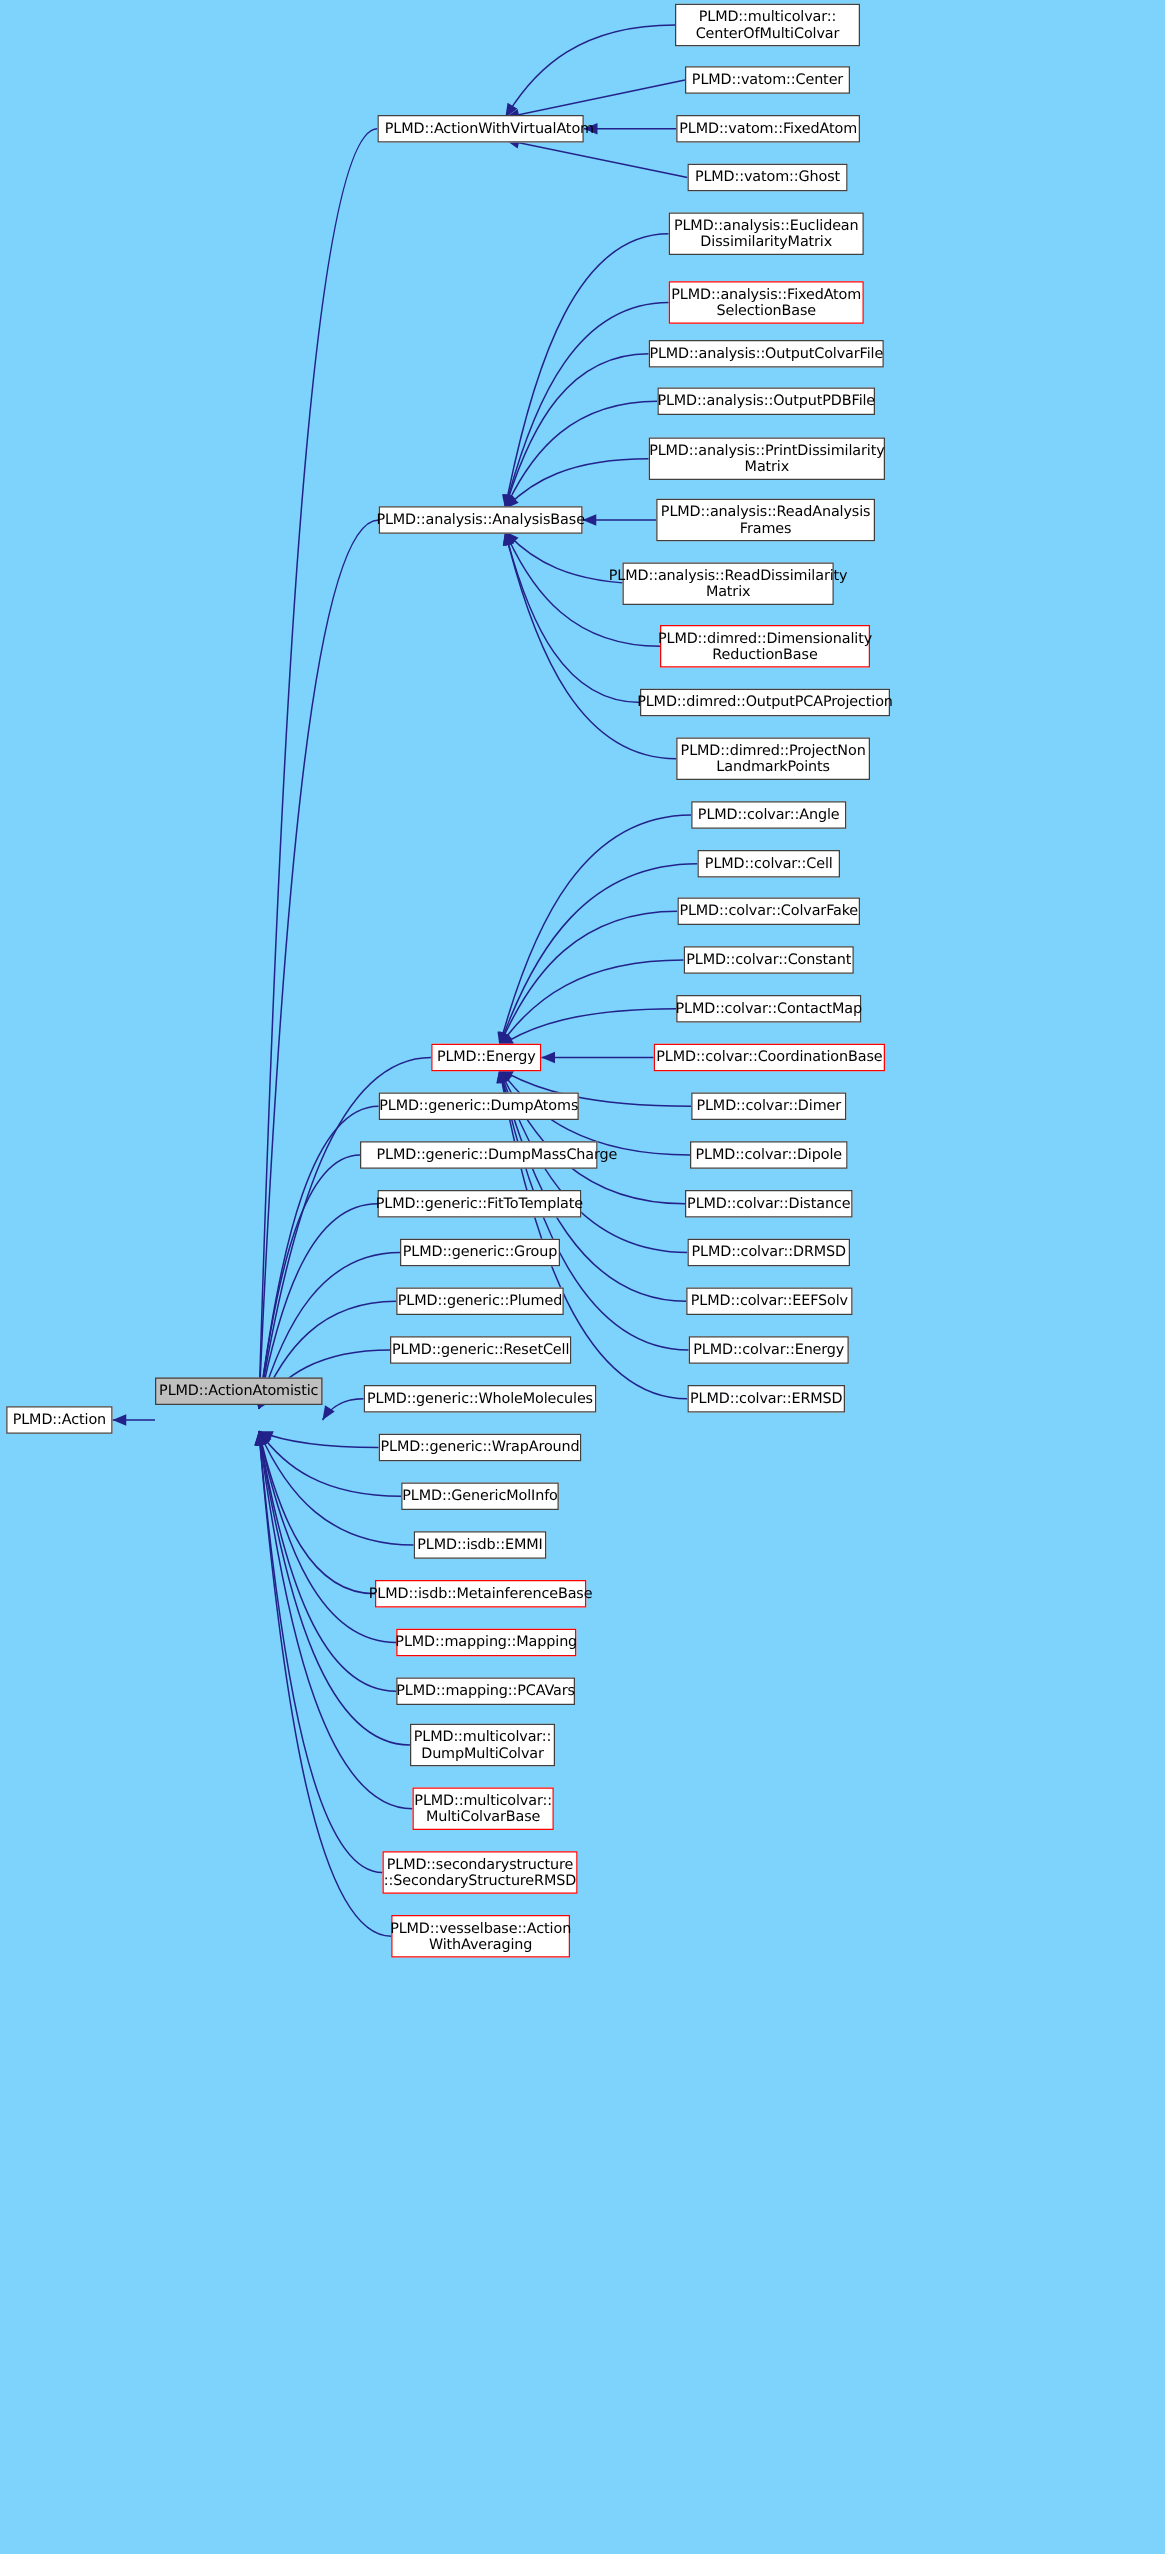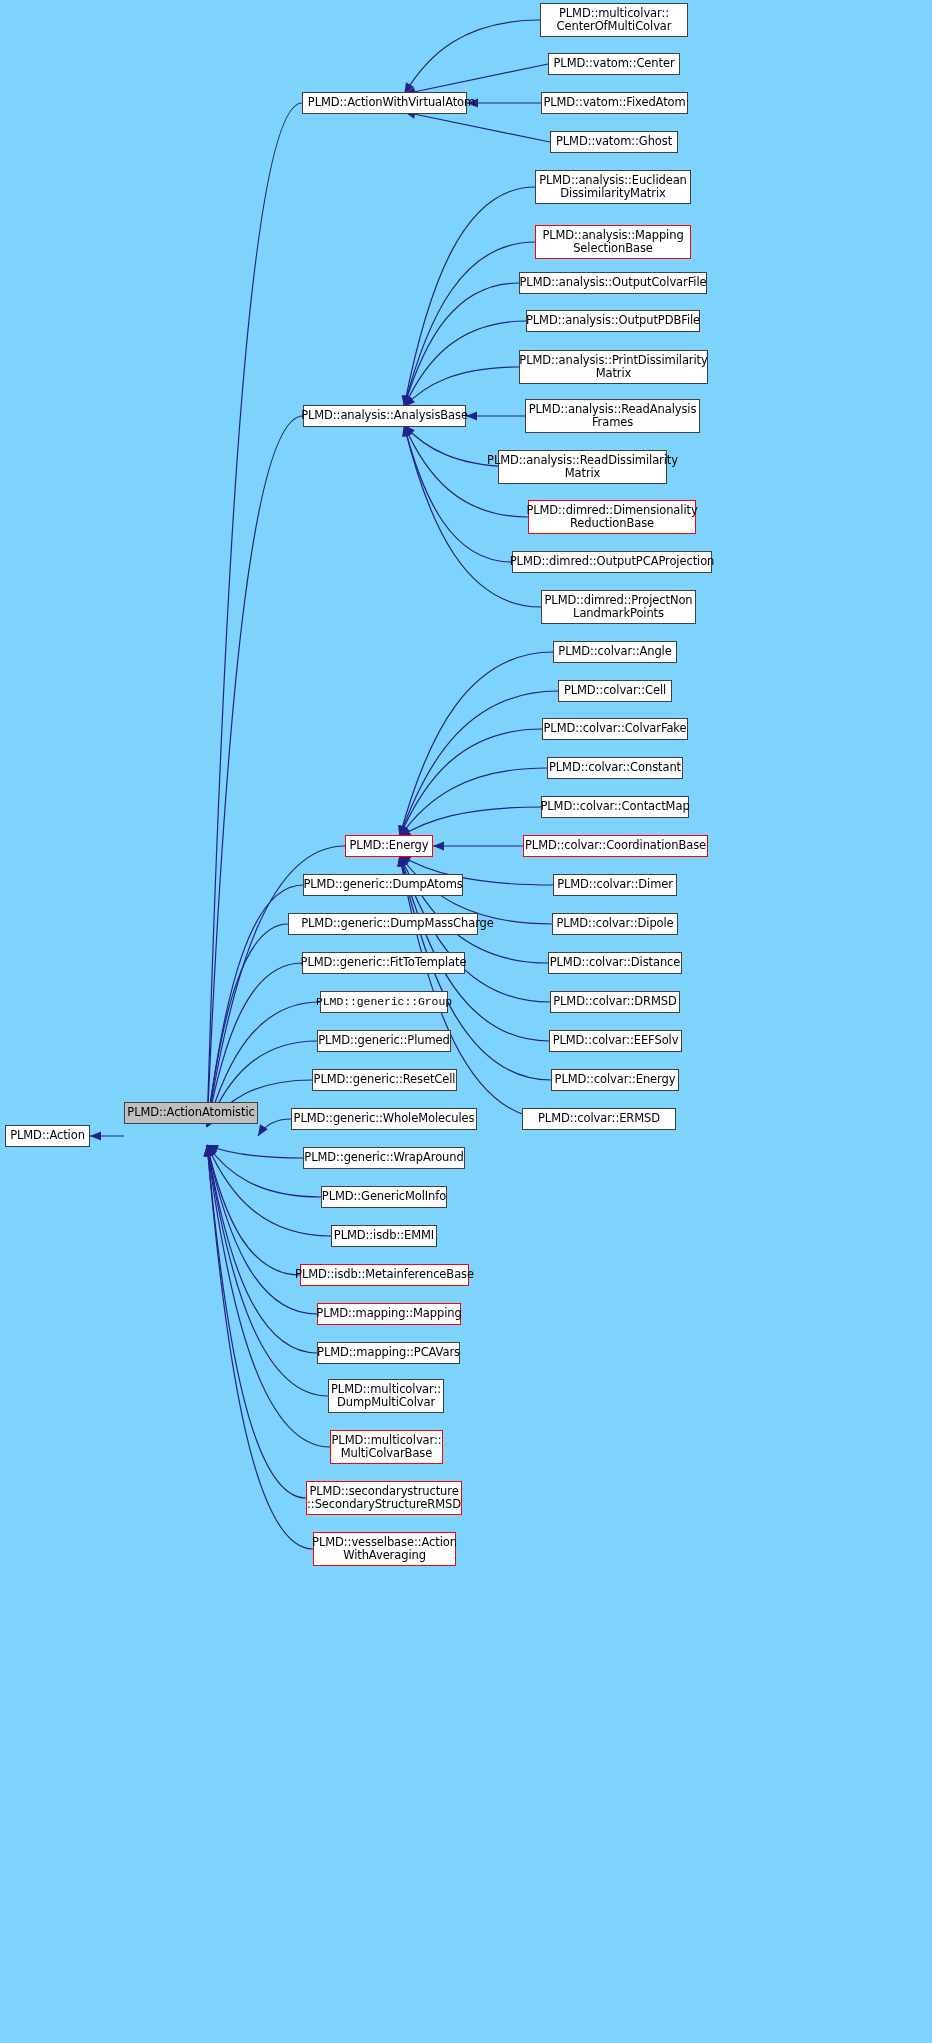--- a/index.html
+++ b/index.html
@@ -250,21 +250,21 @@
       </g>
     </svg>
 <div class="node plain" style="left: 540px; top: 3px; width: 148px; height: 34px;">PLMD::multicolvar::
 CenterOfMultiColvar</div>
     <div class="node plain" style="left: 548px; top: 53px; width: 132px; height: 22px;">PLMD::vatom::Center</div>
     <div class="node plain" style="left: 541px; top: 92px; width: 147px; height: 22px;">PLMD::vatom::FixedAtom</div>
     <div class="node plain" style="left: 550px; top: 131px; width: 128px; height: 22px;">PLMD::vatom::Ghost</div>
     <div class="node plain" style="left: 302px; top: 92px; width: 165px; height: 22px; padding-left: 17px;">PLMD::ActionWithVirtualAtom</div>
     <div class="node plain" style="left: 535px; top: 170px; width: 156px; height: 34px;">PLMD::analysis::Euclidean
 DissimilarityMatrix</div>
-    <div class="node red" style="left: 535px; top: 225px; width: 156px; height: 34px;">PLMD::analysis::Mapping
+    <div class="node red" style="left: 535px; top: 225px; width: 156px; height: 34px;">PLMD::analysis::FixedAtom
 SelectionBase</div>
     <div class="node plain" style="left: 519px; top: 272px; width: 188px; height: 22px;">PLMD::analysis::OutputColvarFile</div>
     <div class="node plain" style="left: 526px; top: 310px; width: 174px; height: 22px;">PLMD::analysis::OutputPDBFile</div>
     <div class="node plain" style="left: 519px; top: 350px; width: 189px; height: 34px;">PLMD::analysis::PrintDissimilarity
 Matrix</div>
     <div class="node plain" style="left: 525px; top: 399px; width: 175px; height: 34px;">PLMD::analysis::ReadAnalysis
 Frames</div>
     <div class="node plain" style="left: 498px; top: 450px; width: 169px; height: 34px;">PLMD::analysis::ReadDissimilarity
 Matrix</div>
     <div class="node red" style="left: 528px; top: 500px; width: 168px; height: 34px;">PLMD::dimred::Dimensionality
@@ -278,26 +278,26 @@
     <div class="node plain" style="left: 542px; top: 718px; width: 146px; height: 22px;">PLMD::colvar::ColvarFake</div>
     <div class="node plain" style="left: 547px; top: 757px; width: 136px; height: 22px;">PLMD::colvar::Constant</div>
     <div class="node plain" style="left: 541px; top: 796px; width: 148px; height: 22px;">PLMD::colvar::ContactMap</div>
     <div class="node red" style="left: 523px; top: 835px; width: 185px; height: 22px;">PLMD::colvar::CoordinationBase</div>
     <div class="node plain" style="left: 553px; top: 874px; width: 124px; height: 22px;">PLMD::colvar::Dimer</div>
     <div class="node plain" style="left: 552px; top: 913px; width: 126px; height: 22px;">PLMD::colvar::Dipole</div>
     <div class="node plain" style="left: 548px; top: 952px; width: 134px; height: 22px;">PLMD::colvar::Distance</div>
     <div class="node plain" style="left: 550px; top: 991px; width: 130px; height: 22px;">PLMD::colvar::DRMSD</div>
     <div class="node plain" style="left: 549px; top: 1030px; width: 133px; height: 22px;">PLMD::colvar::EEFSolv</div>
     <div class="node plain" style="left: 551px; top: 1069px; width: 128px; height: 22px;">PLMD::colvar::Energy</div>
-    <div class="node plain" style="left: 522px; top: 1108px; width: 154px; height: 22px;">PLMD::colvar::ERMSD</div>
+    <div class="node plain" style="left: 550px; top: 1108px; width: 126px; height: 22px;">PLMD::colvar::ERMSD</div>
     <div class="node red" style="left: 345px; top: 835px; width: 88px; height: 22px;">PLMD::Energy</div>
     <div class="node plain" style="left: 303px; top: 874px; width: 160px; height: 22px;">PLMD::generic::DumpAtoms</div>
     <div class="node plain" style="left: 288px; top: 913px; width: 190px; height: 22px; padding-left: 32px;">PLMD::generic::DumpMassCharge</div>
     <div class="node plain" style="left: 302px; top: 952px; width: 163px; height: 22px;">PLMD::generic::FitToTemplate</div>
-    <div class="node plain" style="left: 320px; top: 991px; width: 128px; height: 22px; font-family: Liberation Mono, monospace;">PLMD::generic::Group</div>
+    <div class="node plain" style="left: 320px; top: 991px; width: 128px; height: 22px;">PLMD::generic::Group</div>
     <div class="node plain" style="left: 317px; top: 1030px; width: 134px; height: 22px;">PLMD::generic::Plumed</div>
     <div class="node plain" style="left: 312px; top: 1069px; width: 145px; height: 22px;">PLMD::generic::ResetCell</div>
     <div class="node plain" style="left: 291px; top: 1108px; width: 186px; height: 22px;">PLMD::generic::WholeMolecules</div>
     <div class="node plain" style="left: 303px; top: 1147px; width: 162px; height: 22px;">PLMD::generic::WrapAround</div>
     <div class="node plain" style="left: 321px; top: 1186px; width: 126px; height: 22px;">PLMD::GenericMolInfo</div>
     <div class="node plain" style="left: 331px; top: 1225px; width: 106px; height: 22px;">PLMD::isdb::EMMI</div>
     <div class="node red" style="left: 300px; top: 1264px; width: 169px; height: 22px;">PLMD::isdb::MetainferenceBase</div>
     <div class="node red" style="left: 317px; top: 1303px; width: 144px; height: 22px;">PLMD::mapping::Mapping</div>
     <div class="node plain" style="left: 317px; top: 1342px; width: 143px; height: 22px;">PLMD::mapping::PCAVars</div>
     <div class="node plain" style="left: 328px; top: 1379px; width: 116px; height: 34px;">PLMD::multicolvar::

